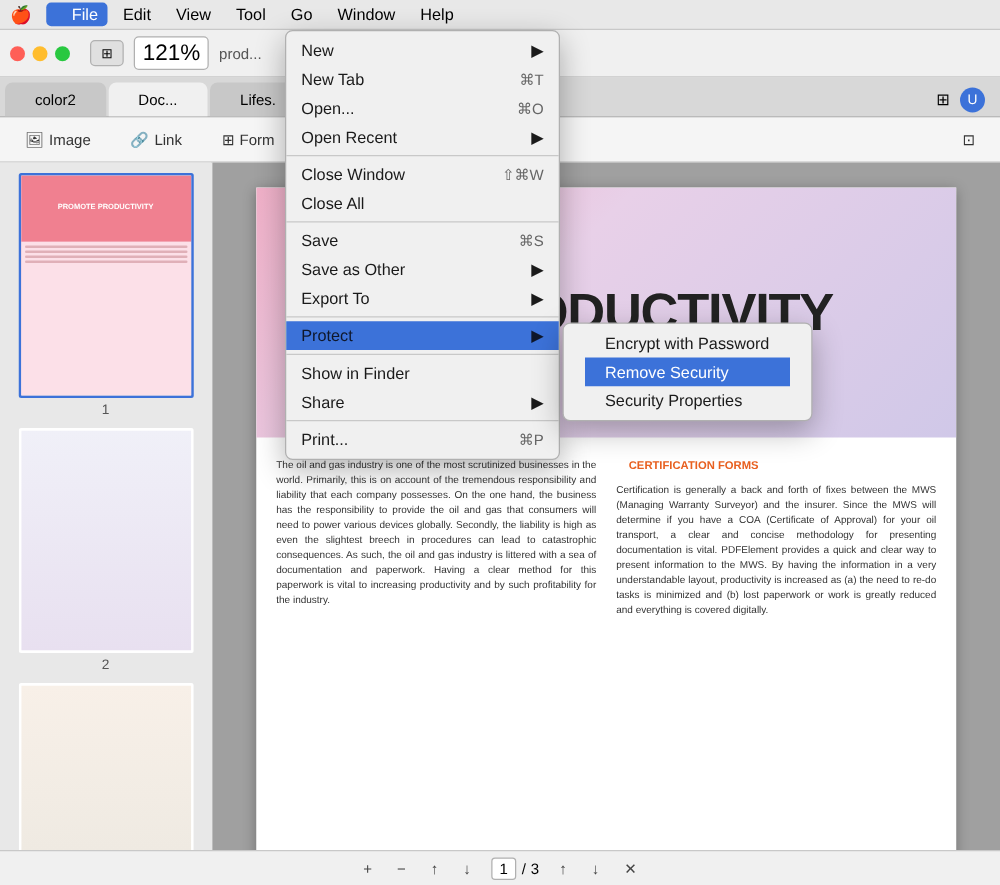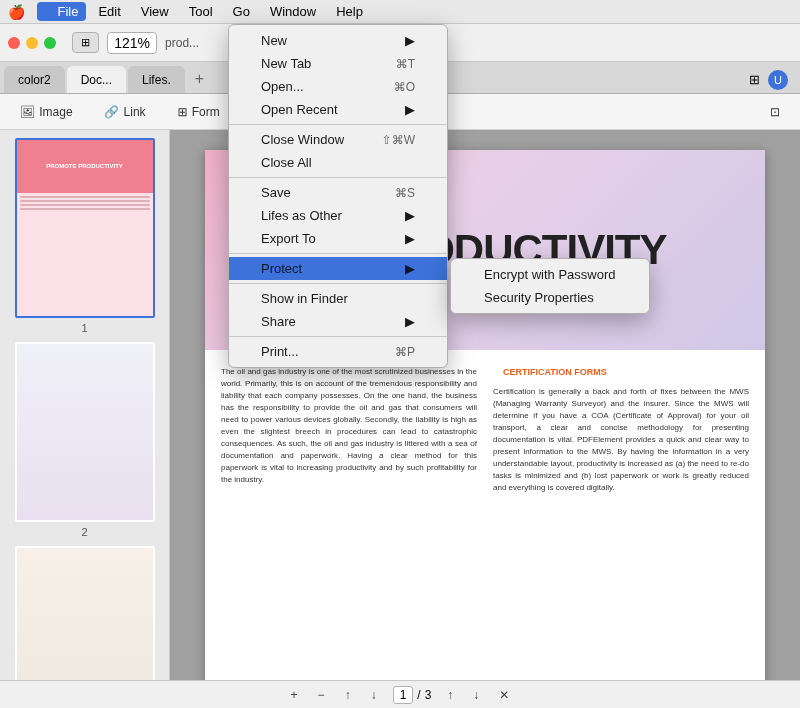--- a/index.html
+++ b/index.html
@@ -43,21 +43,21 @@
     .tl-green { background: #28c840; }
     .toolbar-btn {
       padding: 3px 8px;
       background: #e0e0e0;
       border: 1px solid #b0b0b0;
       border-radius: 4px;
       font-size: 11px;
       cursor: pointer;
     }
     .zoom-display {
-      font-size: 14px;
+      font-size: 18px;
       background: white;
       border: 1px solid #b0b0b0;
       border-radius: 4px;
       padding: 2px 6px;
     }
     .prod-label {
       font-size: 12px;
       color: #555;
     }
 
@@ -65,21 +65,21 @@
     .tabbar {
       height: 32px;
       background: #d8d8d8;
       display: flex;
       align-items: stretch;
       padding: 4px 4px 0;
       gap: 2px;
       border-bottom: 1px solid #b0b0b0;
     }
     .tab {
-      padding: 4px 14px;
+      padding: 4px 24px;
       background: #c8c8c8;
       border-radius: 6px 6px 0 0;
       font-size: 12px;
       cursor: pointer;
       display: flex;
       align-items: center;
       gap: 6px;
       justify-content: flex-end;
     }
     .tab.active { background: #f0f0f0; }
@@ -275,21 +275,21 @@
       border-radius: 6px;
       box-shadow: 0 8px 24px rgba(0,0,0,0.3);
       min-width: 220px;
       padding: 4px 0;
       z-index: 300;
     }
     .menu-item {
       display: flex;
       align-items: center;
       justify-content: space-between;
-      padding: 4px 32px;
+      padding: 4px 12px;
       cursor: default;
       font-size: 13px;
       color: #1a1a1a;
     }
     .menu-item.active { background: #3c72d9; color: #0f172a; }
     .menu-separator {
       height: 1px;
       background: #c8c8c8;
       margin: 3px 0;
     }
@@ -474,21 +474,21 @@
   </div>
   <div class="menu-item">
     <span>Close All</span>
   </div>
   <div class="menu-separator"></div>
   <div class="menu-item">
     <span>Save</span>
     <span class="menu-shortcut">⌘S</span>
   </div>
   <div class="menu-item">
-    <span>Lifes as Other</span>
+    <span>Save as Other</span>
     <span>▶</span>
   </div>
   <div class="menu-item">
     <span>Export To</span>
     <span>▶</span>
   </div>
   <div class="menu-separator"></div>
   <div class="menu-item active">
     <span>Protect</span>
     <span>▶</span>
@@ -505,16 +505,19 @@
   <div class="menu-item">
     <span>Print...</span>
     <span class="menu-shortcut">⌘P</span>
   </div>
 </div>
 
 <div class="protect-submenu">
   <div class="submenu-item">
     <span>Encrypt with Password</span>
   </div>
+  <div class="submenu-item active">
+    <span>Remove Security</span>
+  </div>
   <div class="submenu-item">
     <span>Security Properties</span>
   </div>
 </div>
 
 </body></html>

